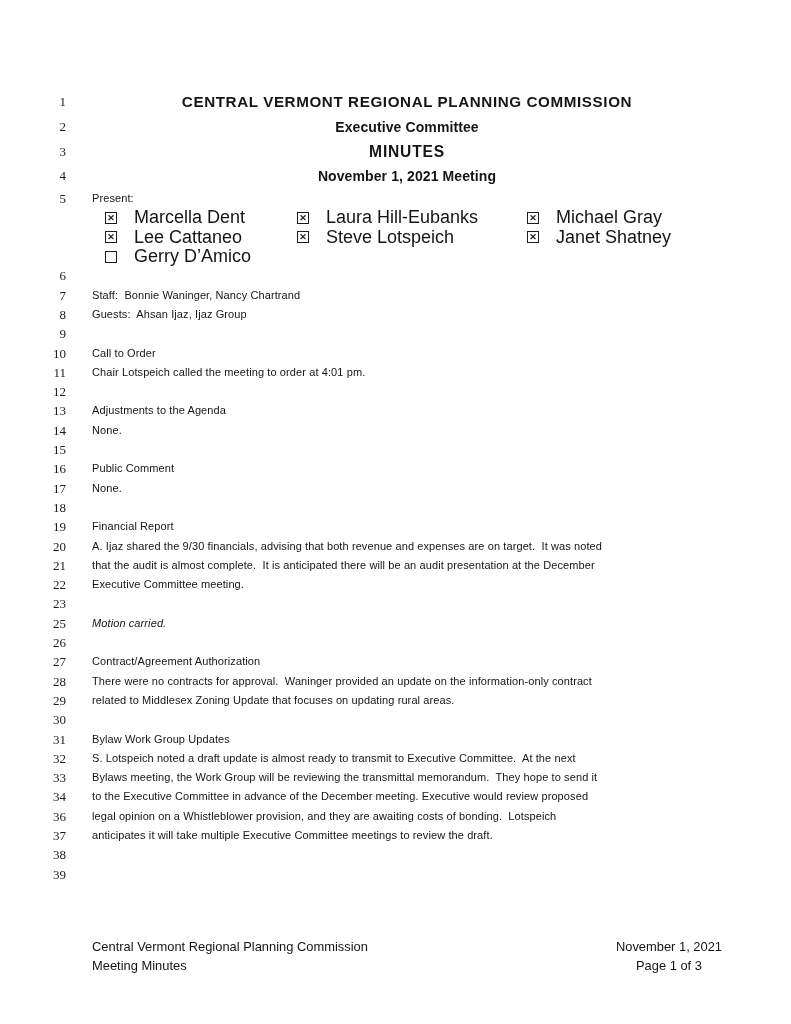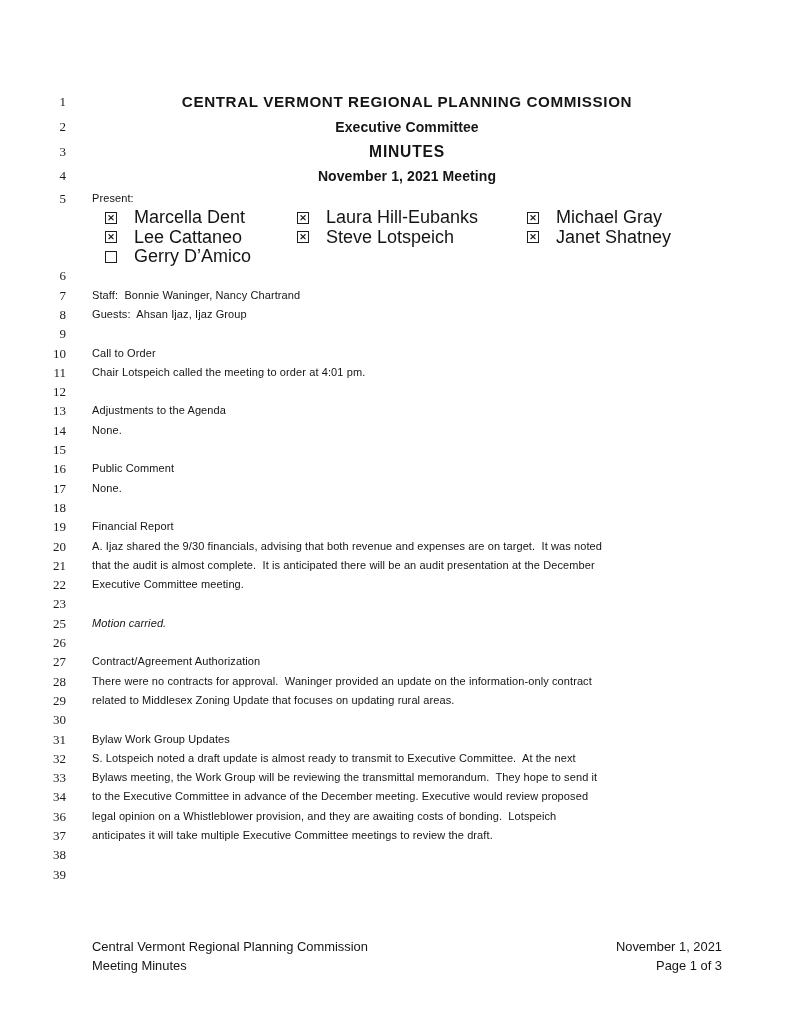--- a/index.html
+++ b/index.html
@@ -55,21 +55,21 @@
     font-size:9px; font-weight:700; line-height:1;
     color:#1d1d1d;
   }
   .att-name { font-size:18px; line-height:19.3px; white-space:pre; }
   .footer {
     position:absolute;
     left:92px; right:69px; top:938px;
     display:flex; justify-content:space-between;
     font-size:12.9px; line-height:18.6px;
   }
-  .footer-right { text-align:right; }
+  .footer-right { text-align:center; }
 </style>
 </head>
 <body>
 
 <div class="page">
   <div class="doc" id="lines-root">
       <div class="line hdr t-main">
         <span class="num">1</span>
         <span class="text">CENTRAL VERMONT REGIONAL PLANNING COMMISSION</span>
       </div>

